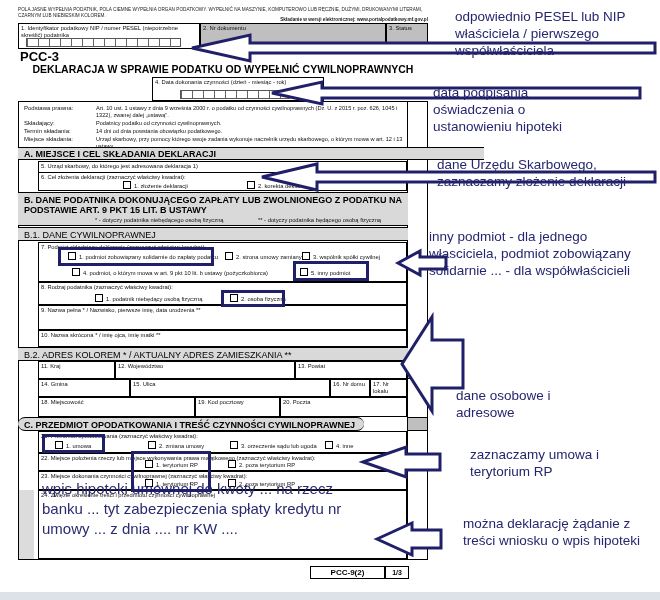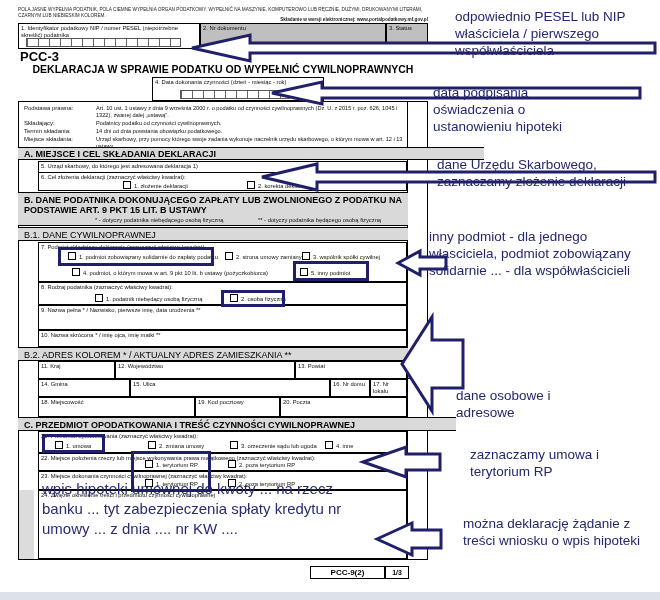--- a/index.html
+++ b/index.html
@@ -137,21 +137,21 @@
 <div class="cell" style="left:38px;top:397px;width:157px;height:20px;">
     <div class="lbl" style="padding:1px 2px;">18. Miejscowość</div>
   </div>
 <div class="cell" style="left:195px;top:397px;width:85px;height:20px;">
     <div class="lbl" style="padding:1px 2px;">19. Kod pocztowy</div>
   </div>
 <div class="cell" style="left:280px;top:397px;width:127px;height:20px;">
     <div class="lbl" style="padding:1px 2px;">20. Poczta</div>
   </div>
 
-<div class="bar" style="left:18px;top:417px;width:438px;height:14px;">
+<div class="bar" style="left:18px;top:417px;width:346px;height:14px;border-radius:7px;">
   <div class="bartxt" style="padding:2px 0 0 6px;">C. PRZEDMIOT OPODATKOWANIA I TREŚĆ CZYNNOŚCI CYWILNOPRAWNEJ</div>
 </div>
 <div class="cell" style="left:38px;top:431px;width:369px;height:22px;">
   <div class="lbl" style="padding:1px 2px;">21. Przedmiot opodatkowania (zaznaczyć właściwy kwadrat):</div>
 </div>
 <span class="opt" style="left:55px;top:441px;"><i class="cb"></i><span>1. umowa</span></span>
 <span class="opt" style="left:148px;top:441px;"><i class="cb"></i><span>2. zmiana umowy</span></span>
 <span class="opt" style="left:230px;top:441px;"><i class="cb"></i><span>3. orzeczenie sądu lub ugoda</span></span>
 <span class="opt" style="left:325px;top:441px;"><i class="cb"></i><span>4. inne</span></span>
 

